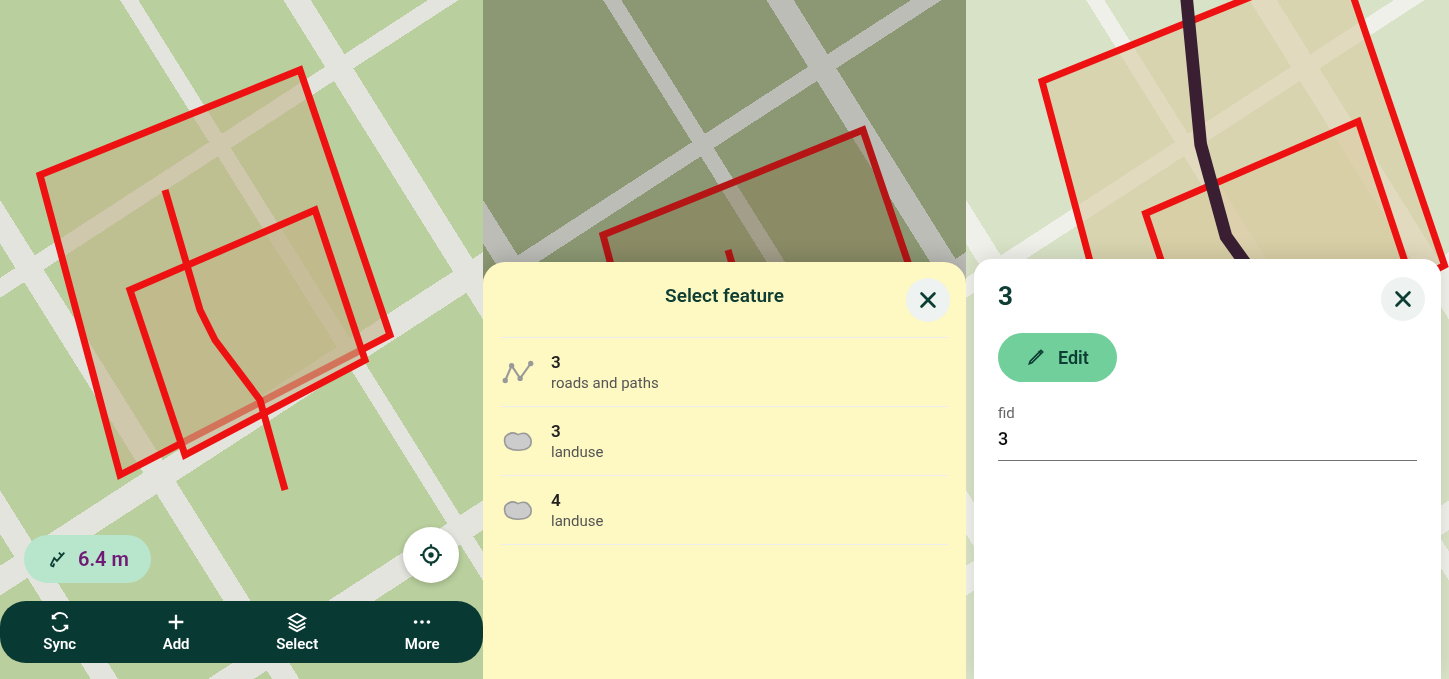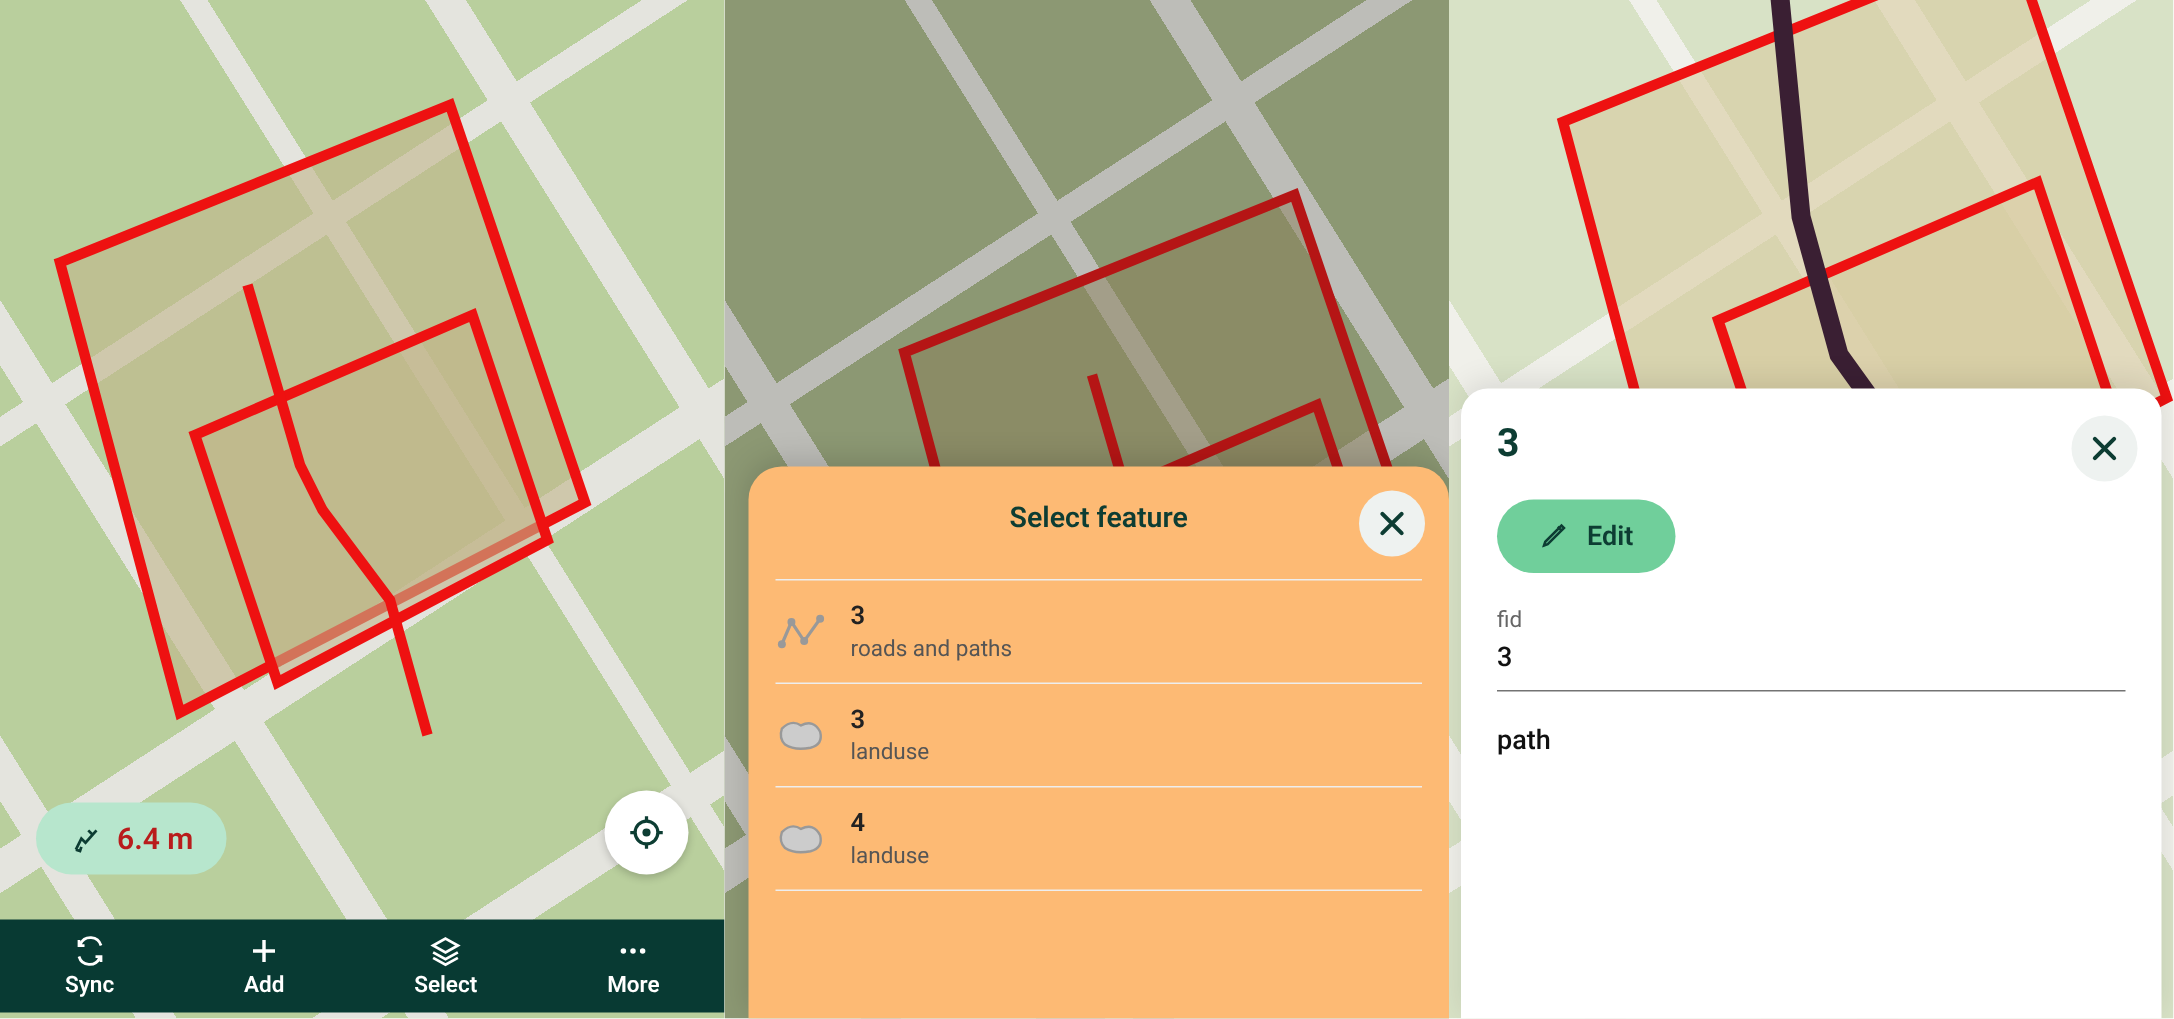--- a/index.html
+++ b/index.html
@@ -26,42 +26,43 @@
       linear-gradient(58deg, transparent 0 10%, #f0f0ea 10% 13%, transparent 13% 30%, #f0f0ea 30% 33%, transparent 33% 60%, #f0f0ea 60% 62%, transparent 62% 78%, #f0f0ea 78% 81%, transparent 81% 100%),
       linear-gradient(-33deg, transparent 0 15%, #f0f0ea 15% 18%, transparent 18% 40%, #f0f0ea 40% 43%, transparent 43% 70%, #f0f0ea 70% 72%, transparent 72% 100%),
       #d8e2c6;
   }
 
   .redshape { position: absolute; inset: 0; pointer-events: none; }
 
   
   .distance-pill {
     position: absolute; left: 24px; bottom: 96px;
-    display: flex; align-items: flex-end; gap: 10px;
-    background: #b7e6cd; color: #b91c1c; font-weight: 600;
+    display: flex; align-items: center; gap: 10px;
+    background: #b7e6cd; color: #701a75; font-weight: 600;
     padding: 12px 22px; border-radius: 999px; font-size: 20px;
   }
   .locate-btn {
     position: absolute; right: 24px; bottom: 96px;
     width: 56px; height: 56px; border-radius: 50%;
     background: #fff; display: flex; align-items: center; justify-content: center;
     box-shadow: 0 2px 6px rgba(0,0,0,.2);
   }
   .bottom-bar {
-    position: absolute; left: 0; right: 0; bottom: 4px; height: 62px;
+    position: absolute; left: 0; right: 0; bottom: 16px; height: 62px;
     background: #083a33; display: flex; justify-content: space-around; align-items: center;
     color: #fff;
+    border-radius: 26px;
   }
   .bar-item { display: flex; flex-direction: column; align-items: center; gap: 2px; font-size: 15px; font-weight: 600; }
   .bar-item svg, .bar-item .glyph { width: 22px; height: 22px; }
 
   
   .sheet {
-    position: absolute; left: 16px; right: 0; bottom: 0; height: 368px;
-    background: #fdba74; border-radius: 22px 22px 0 0; padding: 22px 18px 0 18px;
+    position: absolute; left: 0; right: 0; bottom: 0; height: 417px;
+    background: #fef9c3; border-radius: 22px 22px 0 0; padding: 22px 18px 0 18px;
     box-shadow: 0 -4px 20px rgba(0,0,0,.15);
   }
   .sheet-title { text-align: center; font-size: 19px; font-weight: 600; color: #0d3d33; }
   .close-btn {
     position: absolute; right: 16px; top: 16px; width: 44px; height: 44px;
     border-radius: 50%; background: #eef2f0; display: flex; align-items: center; justify-content: center;
   }
   .feature-list { margin-top: 30px; }
   .feature-item { display: flex; gap: 16px; padding: 14px 0; border-bottom: 1px solid #eee; align-items: center; }
   .feature-item:first-child { border-top: 1px solid #eee; }
@@ -224,18 +225,17 @@
             <path fill="none" stroke="#0d3d33" stroke-width="2" d="M4 20l3-1L20 6l-2-2L5 17l-1 3zM15 5l3 3"></path>
           </svg>
         <span>Edit</span>
       </div>
 
       <div class="field-group">
         <div class="field-label">fid</div>
         <div class="field-value">3</div>
       </div>
       <div class="field-group" style="border-bottom:none">
-        <div class="field-value">path</div>
       </div>
     </div>
   </div>
 
 </div>
 
 </body></html>

